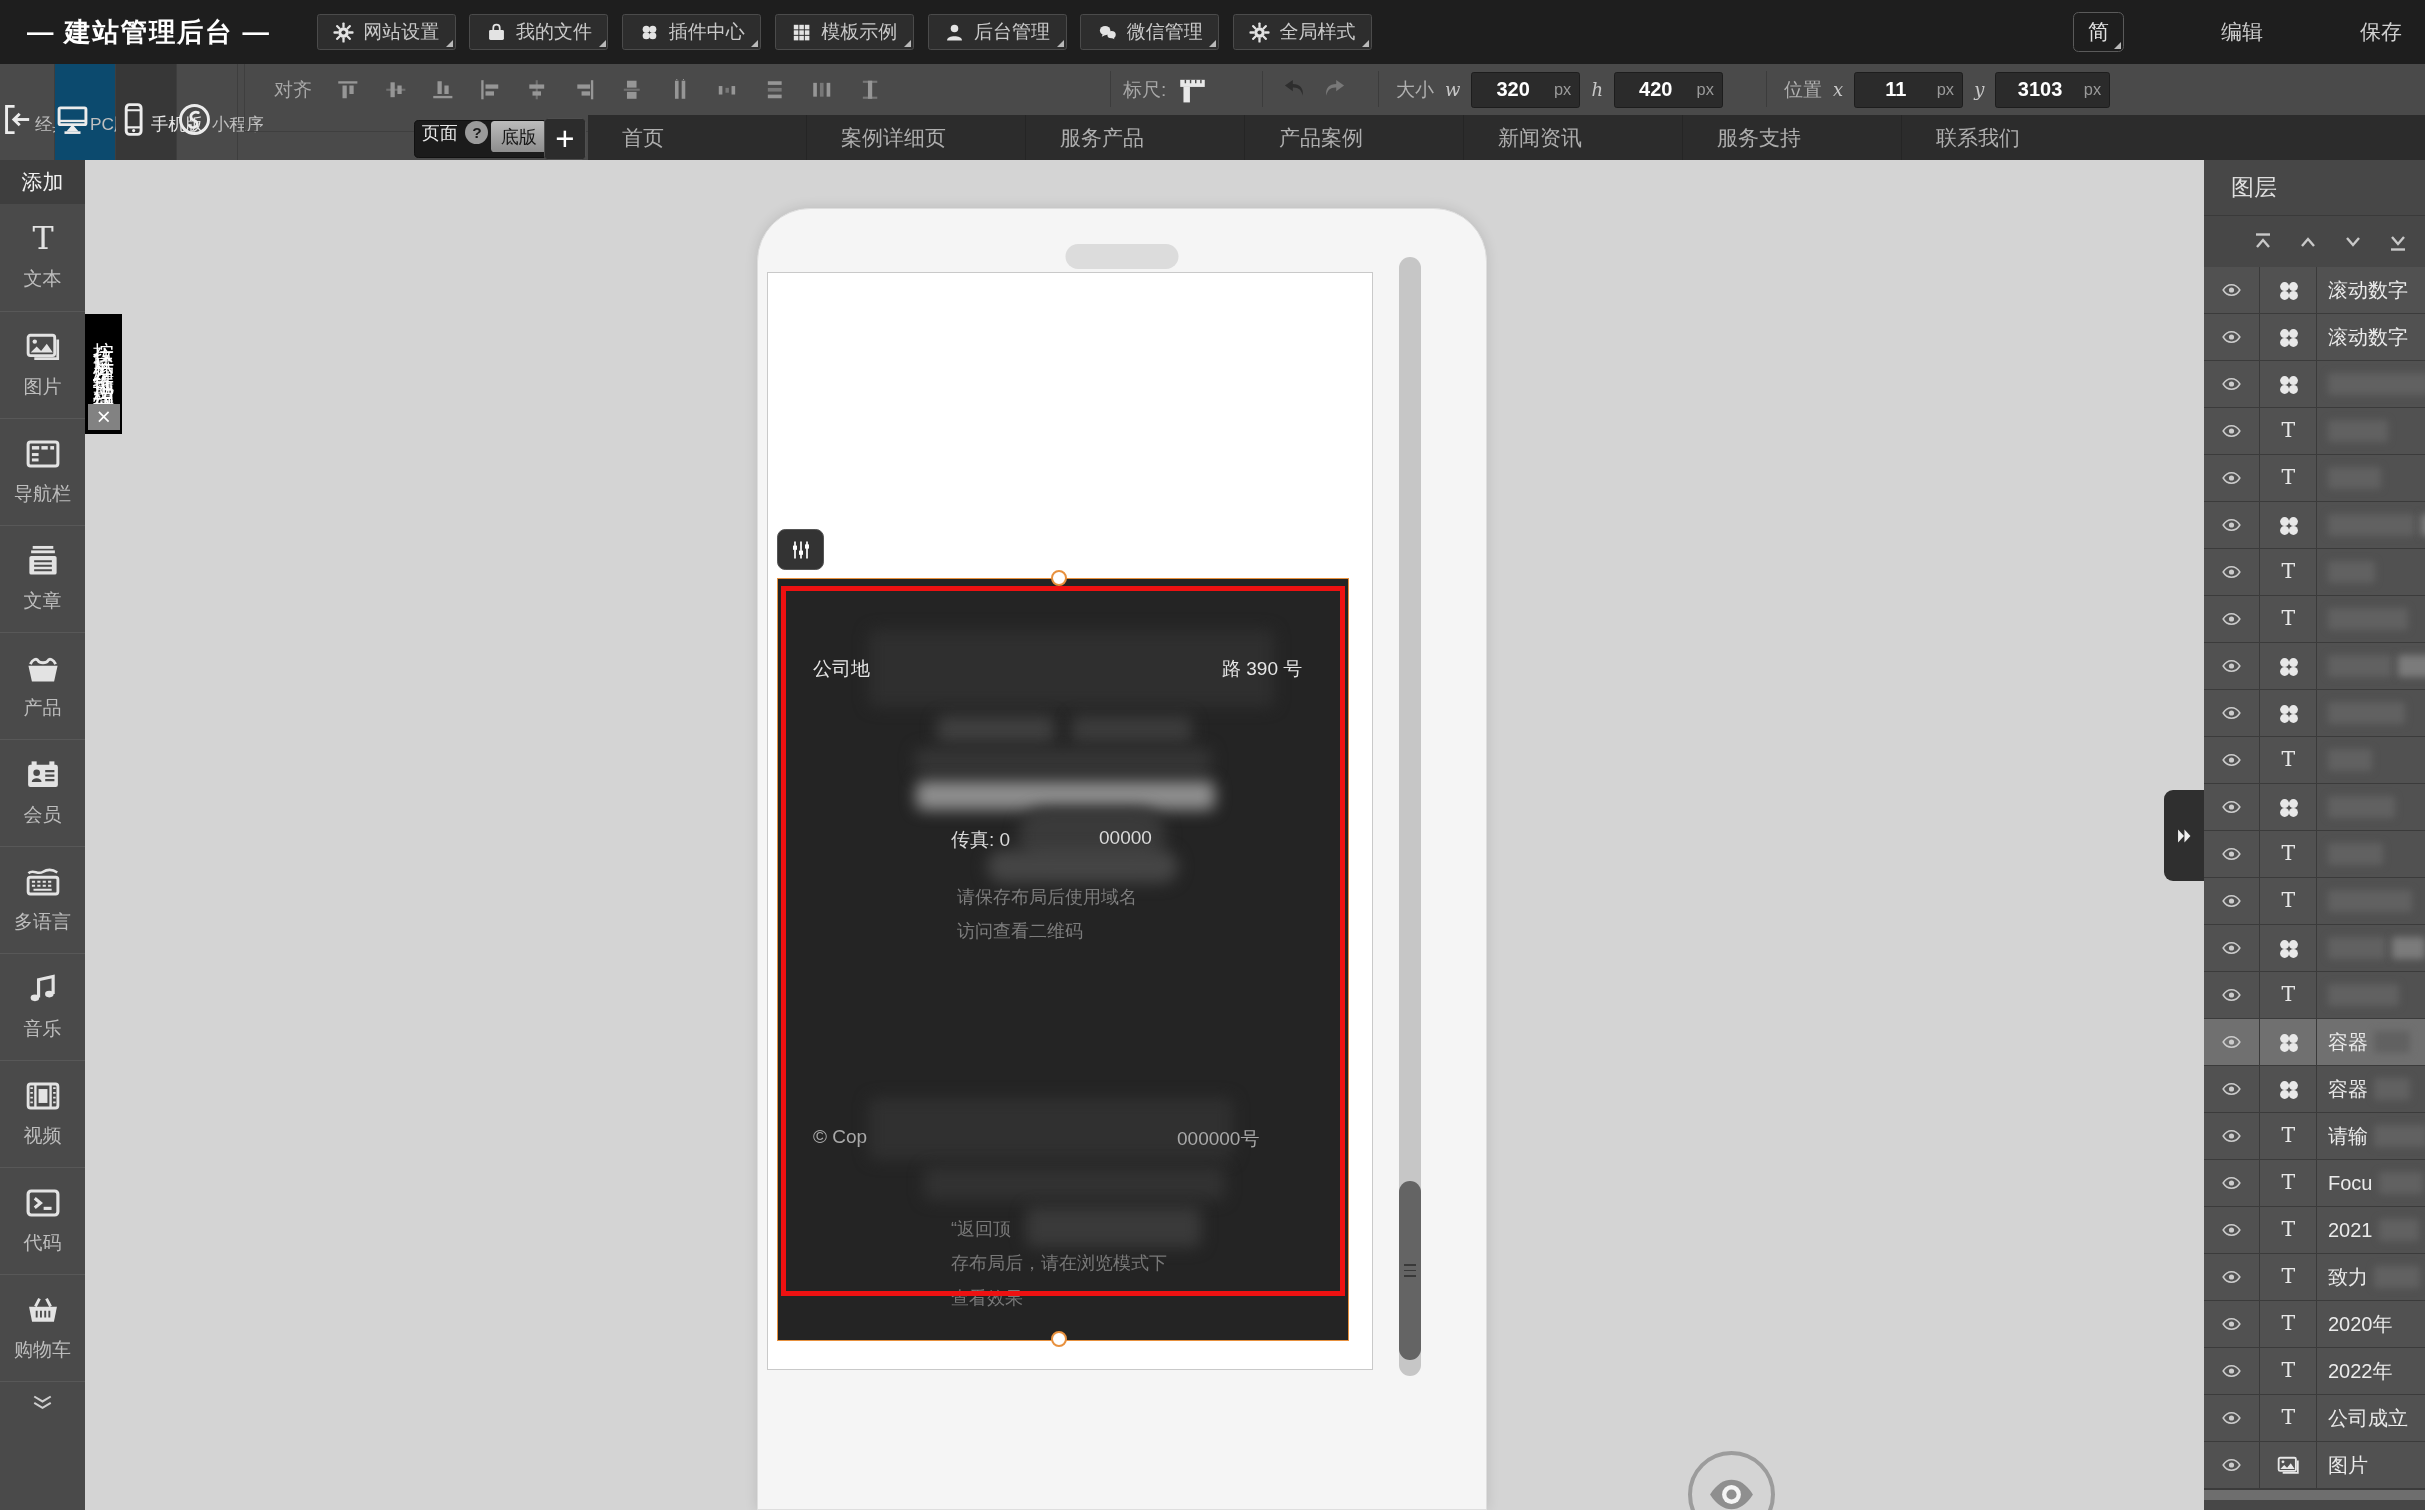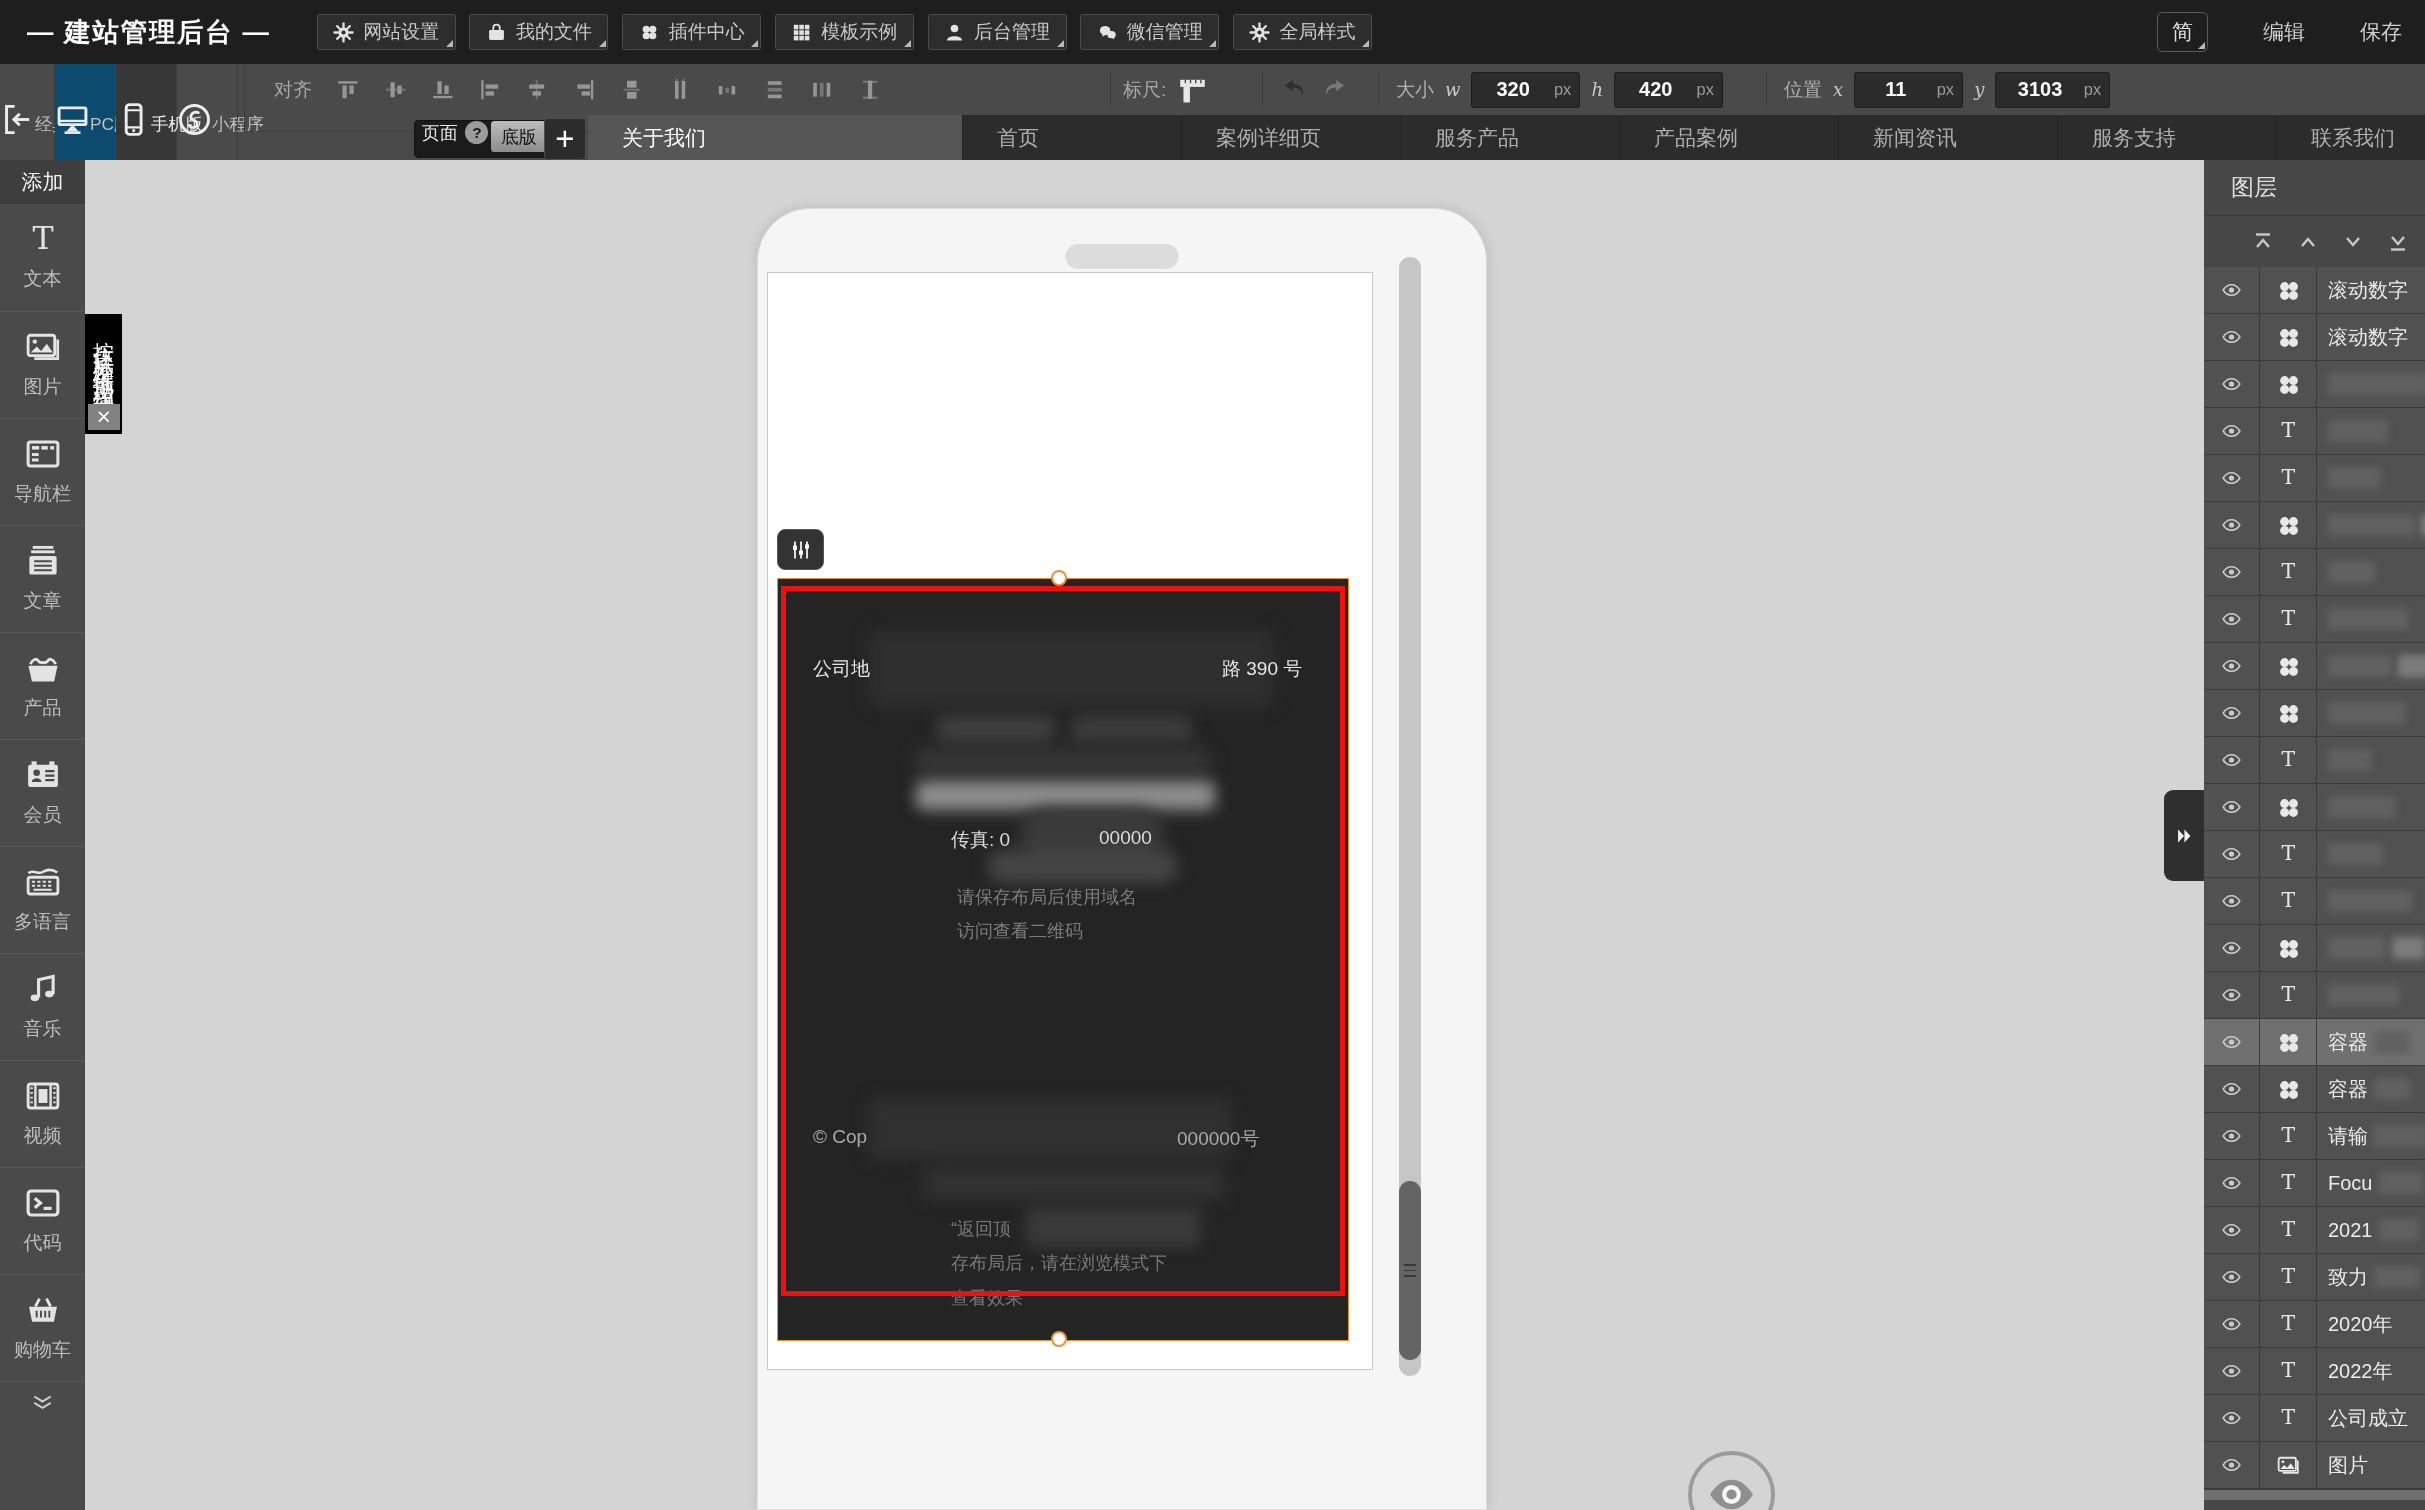--- a/index.html
+++ b/index.html
@@ -19,21 +19,21 @@
             border:0.9px solid #4b4b4b; border-radius:2.7px; display:flex; align-items:center;
             gap:9px; color:#c9c9c9; font-size:19px; cursor:pointer; white-space:nowrap; }
   .tb-btn .ic { width:21px; height:21px; color:#e3e3e3; }
   .corner:after { content:""; position:absolute; right:1.8px; bottom:1.8px;
             border-style:solid; border-width:0 0 7.3px 7.3px;
             border-color:transparent transparent #b9b9b9 transparent; }
   .tb-right { margin-left:auto; margin-right:24px; display:flex; align-items:center; gap:55px; }
   .tb-lang { position:relative; width:51px; height:40px; background:transparent;
              border:1.8px solid #5a5a5a; border-radius:5.5px; color:#e0e0e0; font-size:21px;
              display:flex; align-items:center; justify-content:center; }
-  .tb-text { color:#cfcfcf; font-size:21px; }
+  .tb-text { color:#cfcfcf; font-size:21px;margin-left:42px; }
 
   
   .toolband { position:absolute; left:0; top:64px; width:2426px; height:97px; background:#4a4a4a; }
   .devbar { position:absolute; left:0; top:0; width:244px; height:97px; display:flex; }
   .dev-btn { width:61px; height:97px; border-right:0.9px solid #3e3e3e; display:flex;
              align-items:center; padding-top:14.6px; cursor:pointer; }
   .dev-btn .ic { width:35px; height:35px; color:#ececec; }
   .dev-btn .lbl { margin-top:8.2px; font-size:17.3px; color:#c0c0c0; white-space:nowrap; }
   .dev-exit { width:55px; }
   .dev-pc { background:#0c4a6e; }
@@ -444,21 +444,20 @@
       </div>
     </div>
 
     <div class="toggle">
       <span class="tg-page">页面</span>
       <span class="tg-help">?</span>
       <span class="tg-base">底版</span>
     </div>
     <button class="addpage">+</button>
     <div class="tabs" id="tabs">
-        <div class="tab active">关于我们</div>
         <div class="tab">首页</div>
         <div class="tab">案例详细页</div>
         <div class="tab">服务产品</div>
         <div class="tab">产品案例</div>
         <div class="tab">新闻资讯</div>
         <div class="tab">服务支持</div>
         <div class="tab">联系我们</div>
       </div>
   </div>
 

